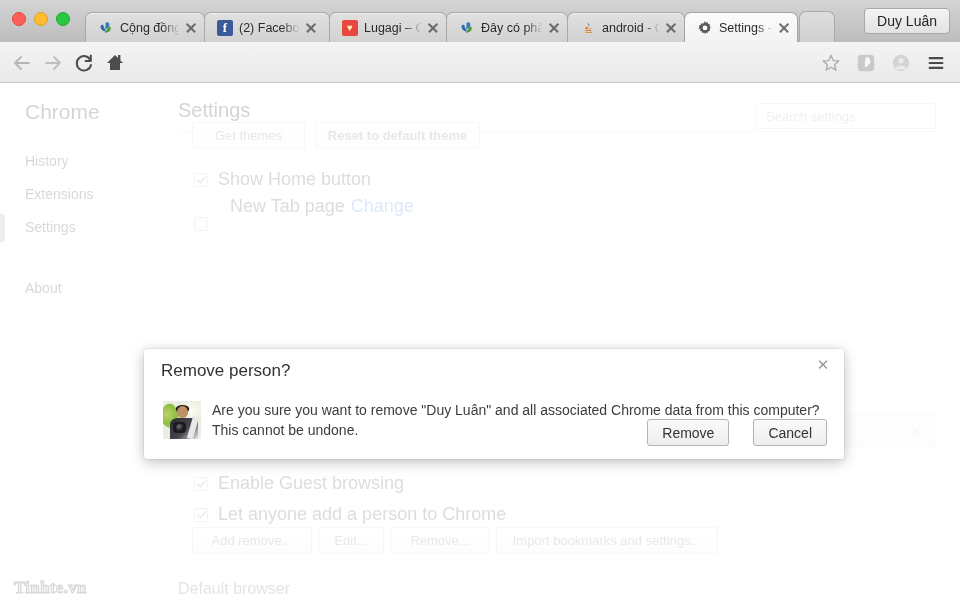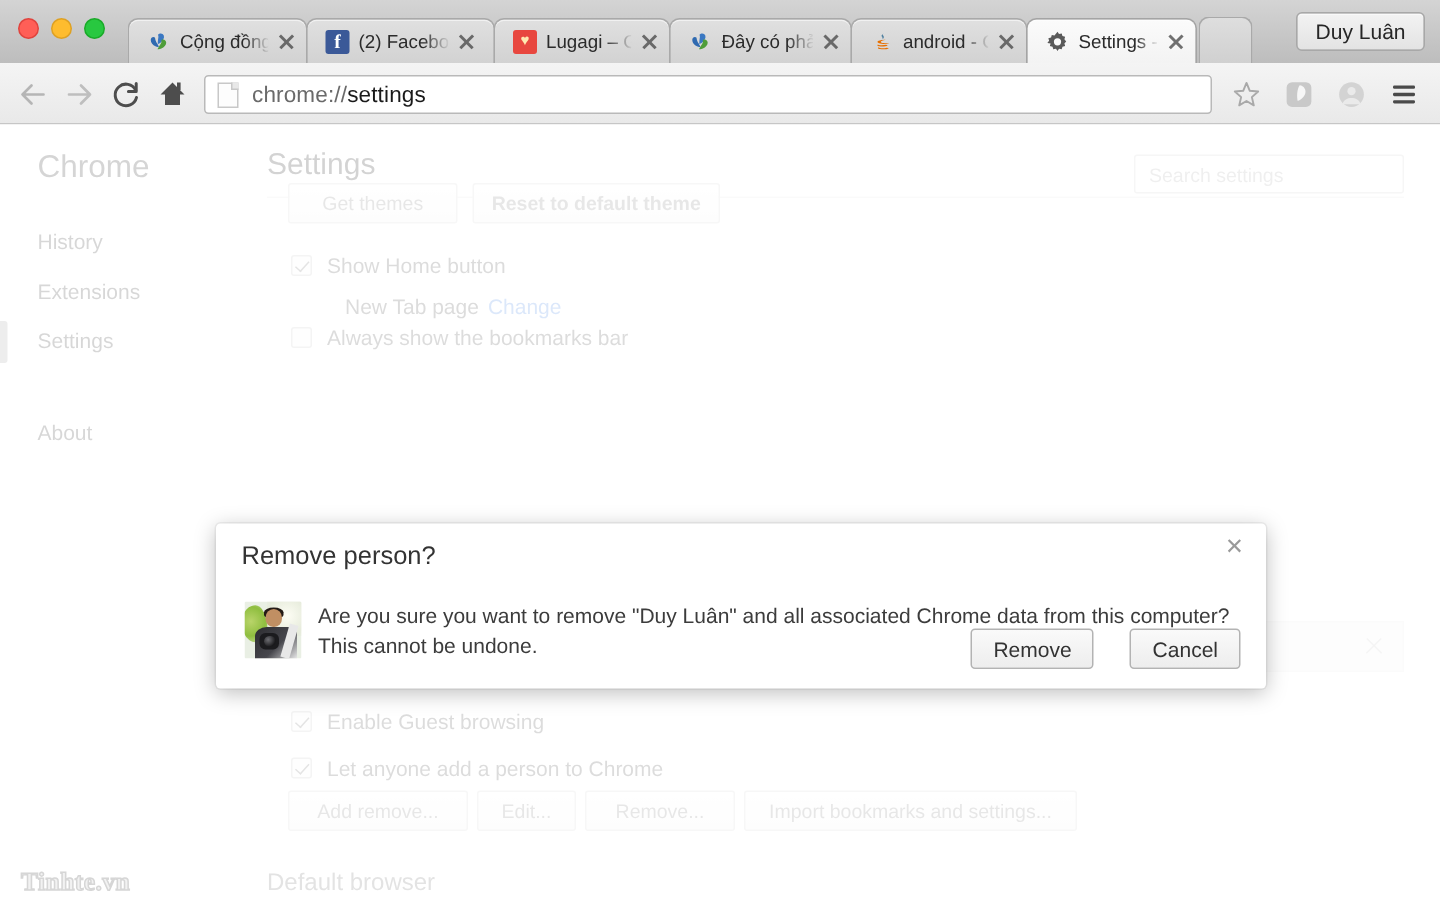--- a/index.html
+++ b/index.html
@@ -270,21 +270,21 @@
   }
   .cb.checked::after {
     content: "";
     position: absolute;
     left: 3.5px; top: 0.5px;
     width: 4px; height: 8px;
     border: solid #8d8d8d;
     border-width: 0 1.8px 1.8px 0;
     transform: rotate(42deg);
   }
-  .row-label { font-size: 14px; color: #6f6f6f; white-space: nowrap; }
+  .row-label { font-size: 18px; color: #6f6f6f; white-space: nowrap; }
   .link { color: #6d9eeb; }
 
   .profile-row {
     position: absolute;
     left: 8px; right: 24px;
     height: 34px;
     background: #f6f6f6;
     border: 1px solid #eeeeee;
     box-sizing: border-box;
     display: flex; align-items: center;
@@ -518,24 +518,20 @@
         <path d="M18.8 4.6 L18.8 10 L13.6 10" stroke="#4d4d4d" stroke-width="2" fill="none" stroke-linecap="round" stroke-linejoin="round"></path>
       </svg>
     </span>
     <span class="nav-btn" style="left:103px">
       <svg width="24" height="24" viewBox="0 0 24 24">
         <path d="M12 4 L20 12 H17 V19 H7 V12 H4 Z" fill="#4d4d4d"></path>
         <rect x="15" y="4" width="2.4" height="5" fill="#4d4d4d"></rect>
       </svg>
     </span>
 
-    <div class="omnibox">
-      <span class="page-icon"></span>
-      <span class="url"><span class="scheme">chrome://</span><span>settings</span></span>
-    </div>
 
     <span class="tool-icon" style="left:820px">
       <svg width="22" height="22" viewBox="0 0 24 24">
         <path d="M12 3.6 L14.4 9.3 L20.5 9.8 L15.9 13.9 L17.3 19.9 L12 16.7 L6.7 19.9 L8.1 13.9 L3.5 9.8 L9.6 9.3 Z" fill="none" stroke="#a9a9a9" stroke-width="1.4" stroke-linejoin="round"></path>
       </svg>
     </span>
     <span class="tool-icon" style="left:855px">
       <svg width="22" height="22" viewBox="0 0 24 24">
         <rect x="3" y="3" width="18" height="18" rx="4" fill="#c9c9c9"></rect>
         <path d="M12.5 5.2c3 .4 5 3.1 4 6.3-.8 2.6-3.4 4.5-5.4 5.3-.8-3.2-.6-8.8 1.4-11.6z" fill="#f7f7f7"></path>
@@ -589,21 +585,20 @@
         <span class="row-label">Show Home button</span>
       </div>
 
       <div class="row" style="left:60px; top:113px;">
         <span class="row-label">New Tab page</span>
         <span class="row-label link" style="margin-left:6px">Change</span>
       </div>
 
       <div class="row" style="left:24px; top:134px;">
         <span class="cb"></span>
-        <span class="row-label">Always show the bookmarks bar</span>
       </div>
 
       <div class="profile-row" style="top:331px;">
         <span class="avatar-sm">
           <span class="portrait">
             <span class="bg-light"></span>
               <span class="bg-leaf"></span>
             <span class="hair"></span>
               <span class="head"></span>
             <span class="body"></span>

